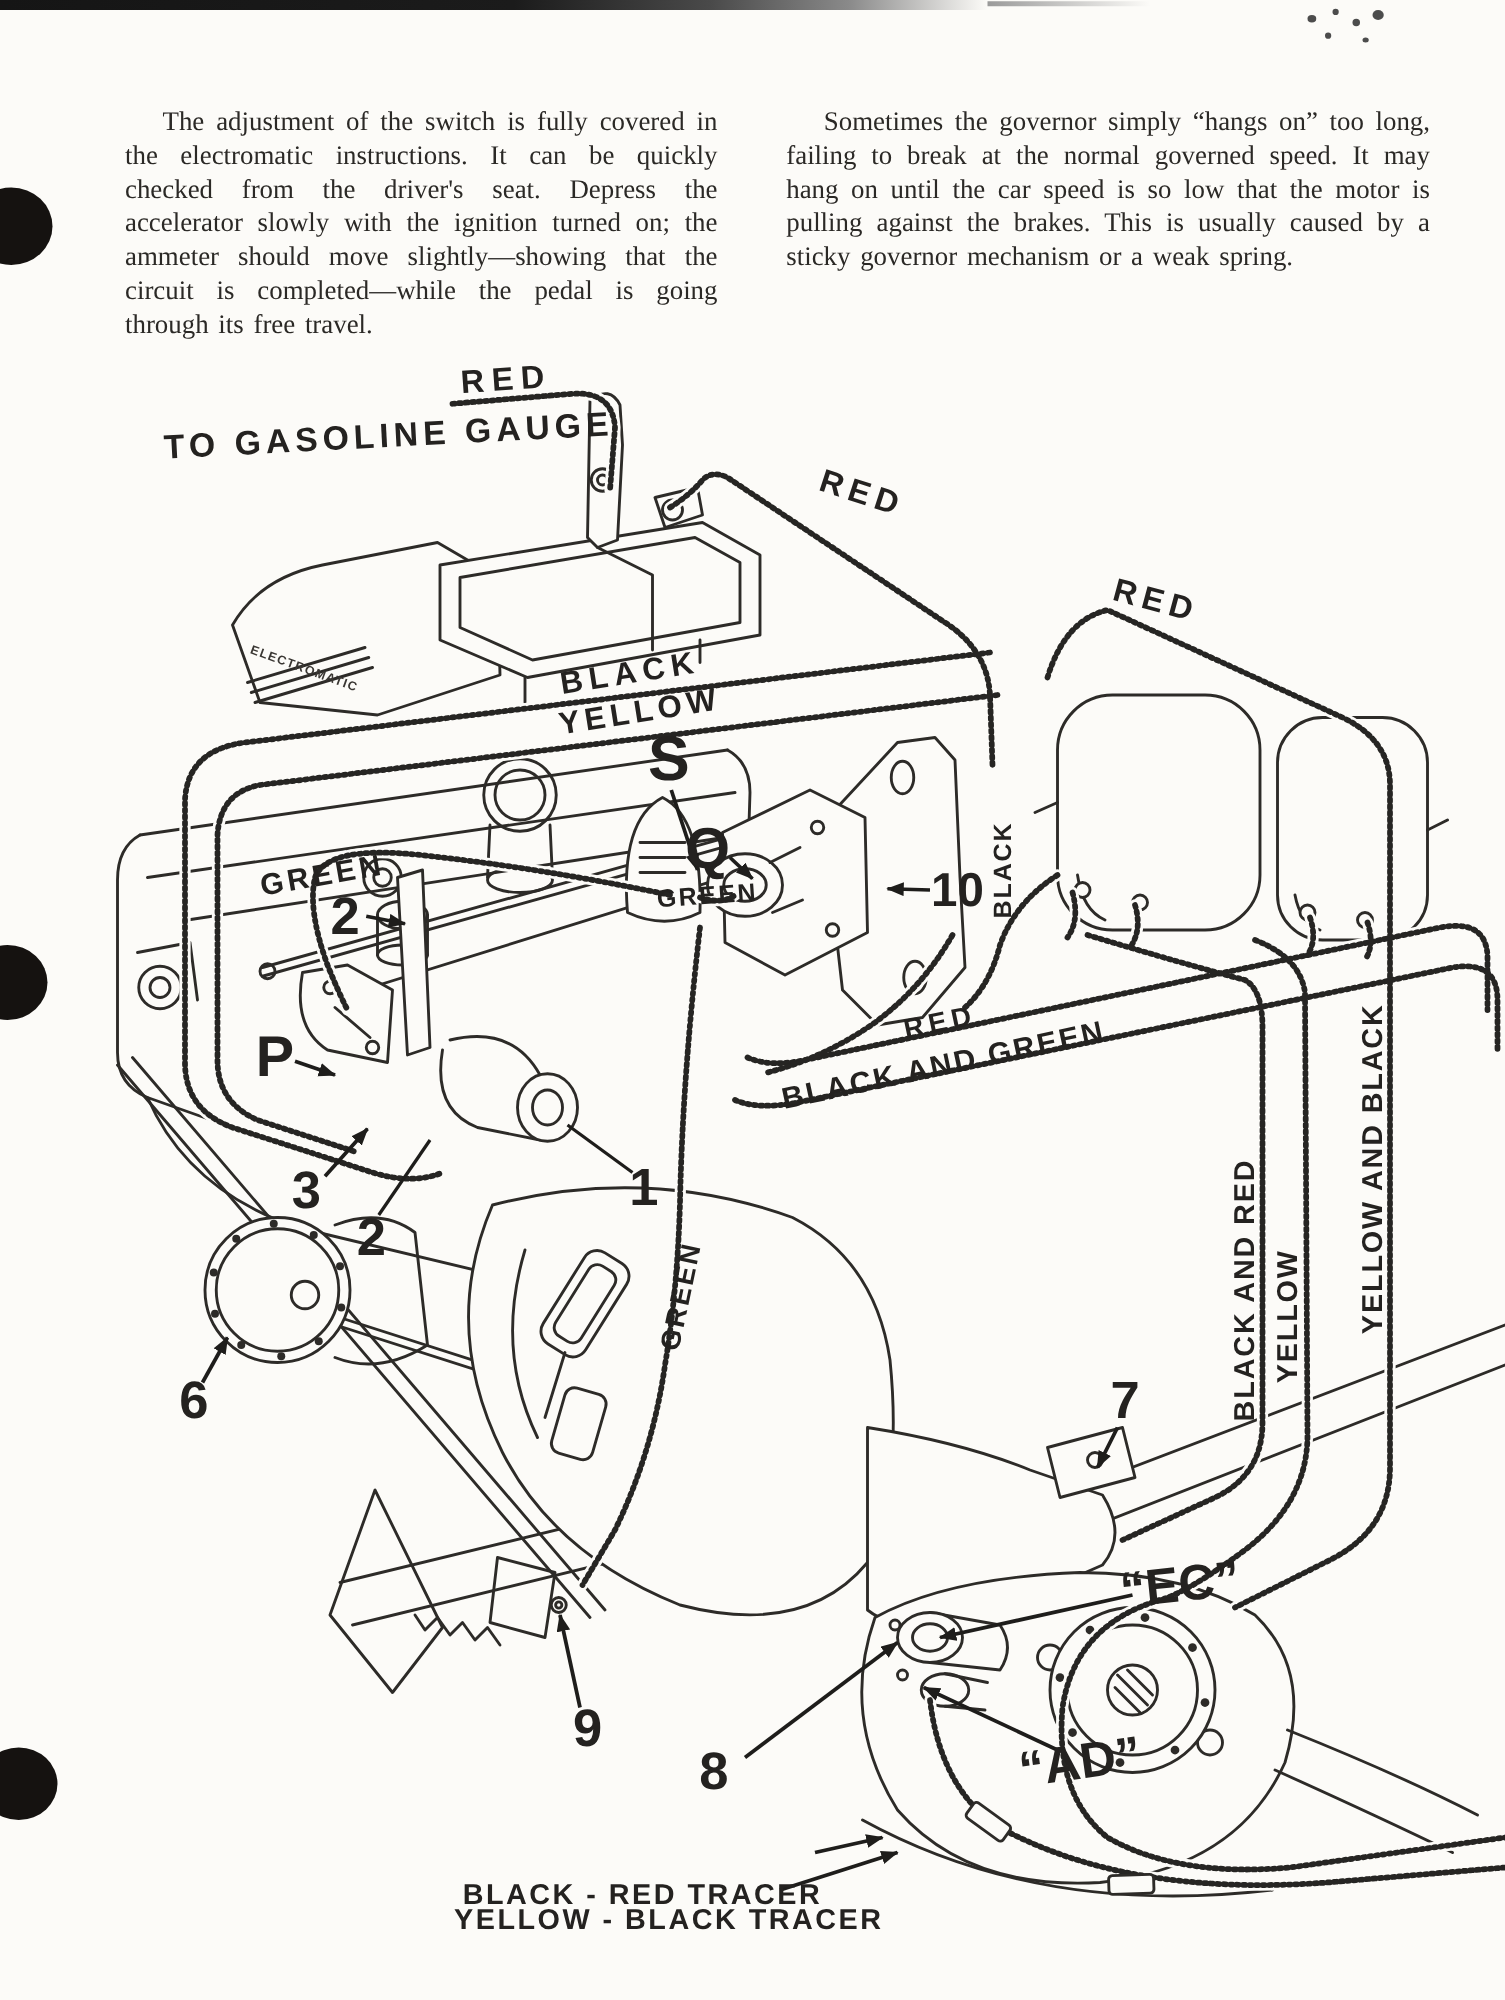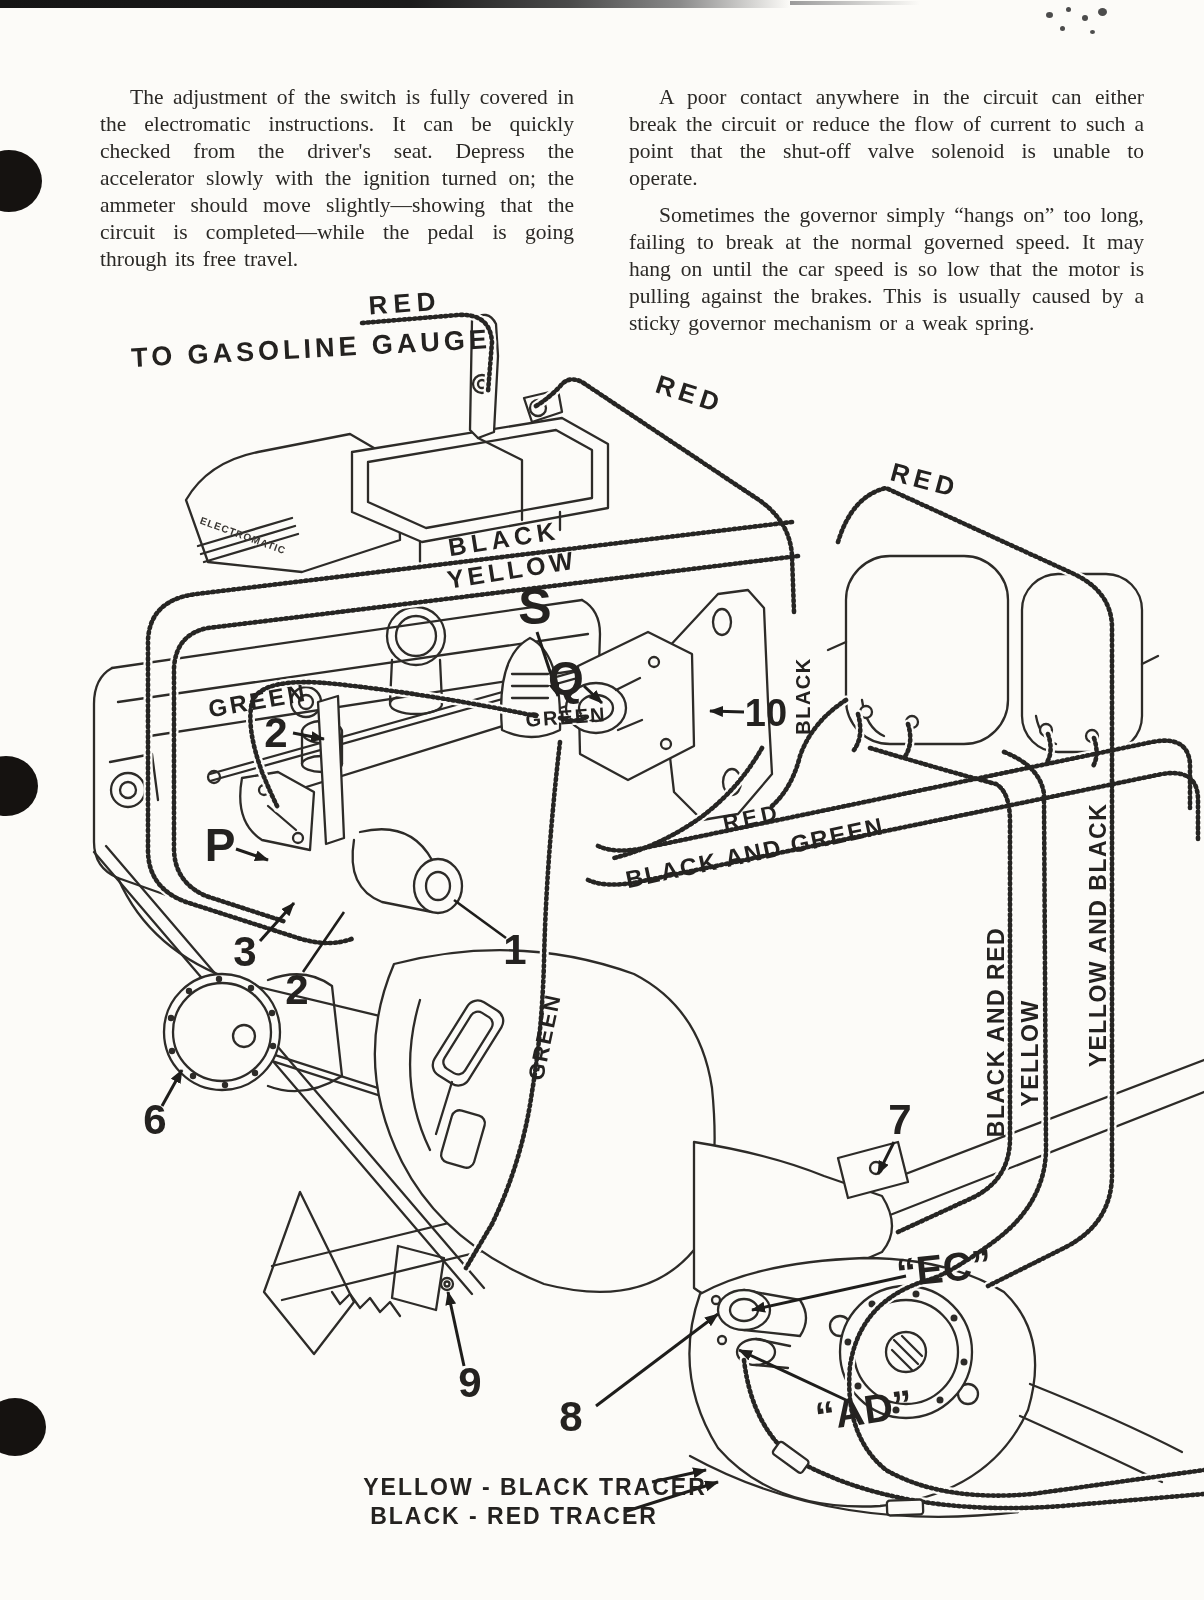--- a/index.html
+++ b/index.html
@@ -39,21 +39,20 @@
   <div class="speck" style="left:1066px;top:7px;width:5px;height:5px;"></div>
   <div class="speck" style="left:1082px;top:15px;width:6px;height:6px;"></div>
   <div class="speck" style="left:1098px;top:8px;width:9px;height:8px;"></div>
   <div class="speck" style="left:1060px;top:26px;width:5px;height:5px;"></div>
   <div class="speck" style="left:1090px;top:30px;width:5px;height:4px;"></div>
 
   <div class="col" style="left:88px;top:84px;width:486px;">
     <p>The adjustment of the switch is fully covered in the electromatic instructions.  It can be quickly checked from the driver's seat.  Depress the accelerator slowly with the ignition turned on; the ammeter should move slightly—showing that the circuit is completed—while the pedal is going through its free travel.</p>
   </div>
   <div class="col" style="left:617px;top:84px;width:527px;">
-    <p>A poor contact anywhere in the circuit can either break the circuit or reduce the flow of current to such a point that the shut-off valve solenoid is unable to operate.</p>
     <p>Sometimes the governor simply “hangs on” too long, failing to break at the normal governed speed.  It may hang on until the car speed is so low that the motor is pulling against the brakes.  This is usually caused by a sticky governor mechanism or a weak spring.</p>
   </div>
 
   <svg class="art" width="1204" height="1600" viewBox="0 0 1204 1600">
     <defs>
       <marker id="arw" markerUnits="userSpaceOnUse" markerWidth="18" markerHeight="14" refX="13" refY="5.5" orient="auto">
         <path d="M0,0 L14,5.5 L0,11 Z" fill="#1e1d1b"></path>
       </marker>
       <path id="w1" d="M362,323 L458,315 Q490,313 492,342 L488,392"></path>
       <path id="w2" d="M536,406 Q552,396 562,384 Q570,376 582,382 L756,498 Q790,520 792,556 L794,612"></path>
@@ -313,17 +312,17 @@
   <div class="lbl" style="left:155px;top:1120px;font-size:42px;transform:translate(-50%,-50%);">6</div>
   <div class="lbl" style="left:545px;top:1037px;font-size:22px;letter-spacing:2px;transform:translate(-50%,-50%) rotate(-78deg);">GREEN</div>
   <div class="lbl" style="left:900px;top:1120px;font-size:42px;transform:translate(-50%,-50%);">7</div>
   <div class="lbl" style="left:996px;top:1032px;font-size:23px;letter-spacing:1.5px;transform:translate(-50%,-50%) rotate(-90deg);">BLACK AND RED</div>
   <div class="lbl" style="left:1030px;top:1053px;font-size:23px;letter-spacing:1.5px;transform:translate(-50%,-50%) rotate(-90deg);">YELLOW</div>
   <div class="lbl" style="left:1098px;top:935px;font-size:23px;letter-spacing:1.5px;transform:translate(-50%,-50%) rotate(-90deg);">YELLOW AND BLACK</div>
   <div class="lbl" style="left:944px;top:1268px;font-size:40px;transform:translate(-50%,-50%) rotate(-6deg);">“EC”</div>
   <div class="lbl" style="left:864px;top:1410px;font-size:40px;transform:translate(-50%,-50%) rotate(-8deg);">“AD”</div>
   <div class="lbl" style="left:571px;top:1417px;font-size:42px;transform:translate(-50%,-50%);">8</div>
   <div class="lbl" style="left:470px;top:1383px;font-size:42px;transform:translate(-50%,-50%);">9</div>
-  <div class="lbl" style="left:535px;top:1487px;font-size:23px;letter-spacing:2px;transform:translate(-50%,-50%);">YELLOW - BLACK TRACER</div>
+  <div class="lbl" style="left:535px;top:1536px;font-size:23px;letter-spacing:2px;transform:translate(-50%,-50%);">YELLOW - BLACK TRACER</div>
   <div class="lbl" style="left:514px;top:1516px;font-size:23px;letter-spacing:2px;transform:translate(-50%,-50%);">BLACK - RED TRACER</div>
   <div class="lbl" style="left:243px;top:536px;font-size:10px;letter-spacing:1px;color:#3a3733;transform:translate(-50%,-50%) rotate(20deg);">ELECTROMATIC</div>
 
 </div>
 
 </body></html>

